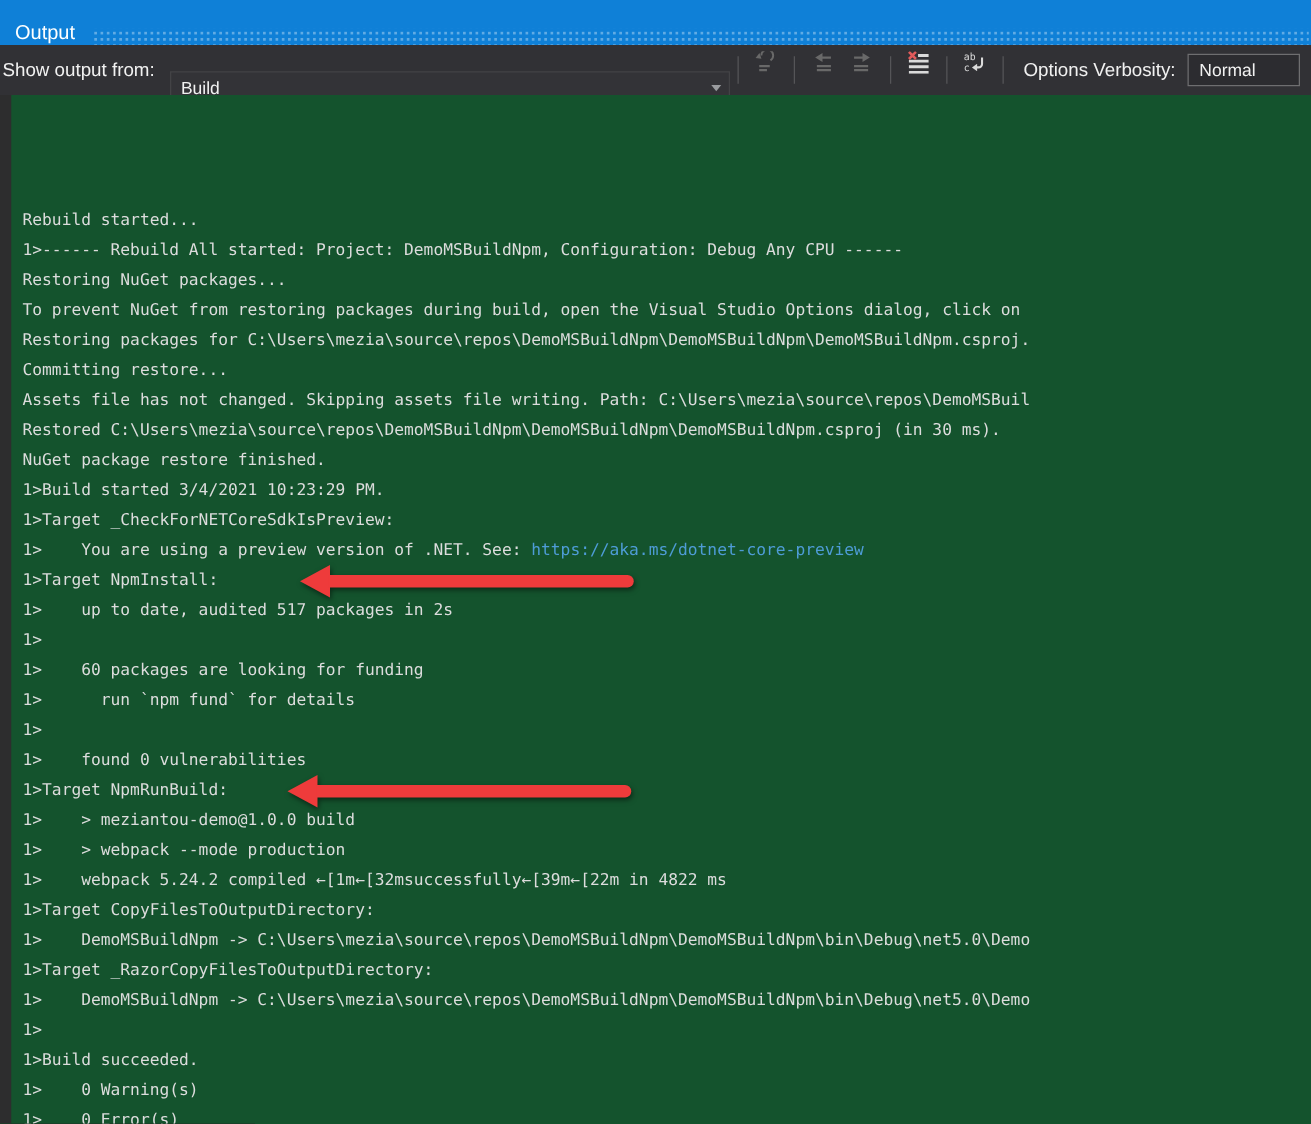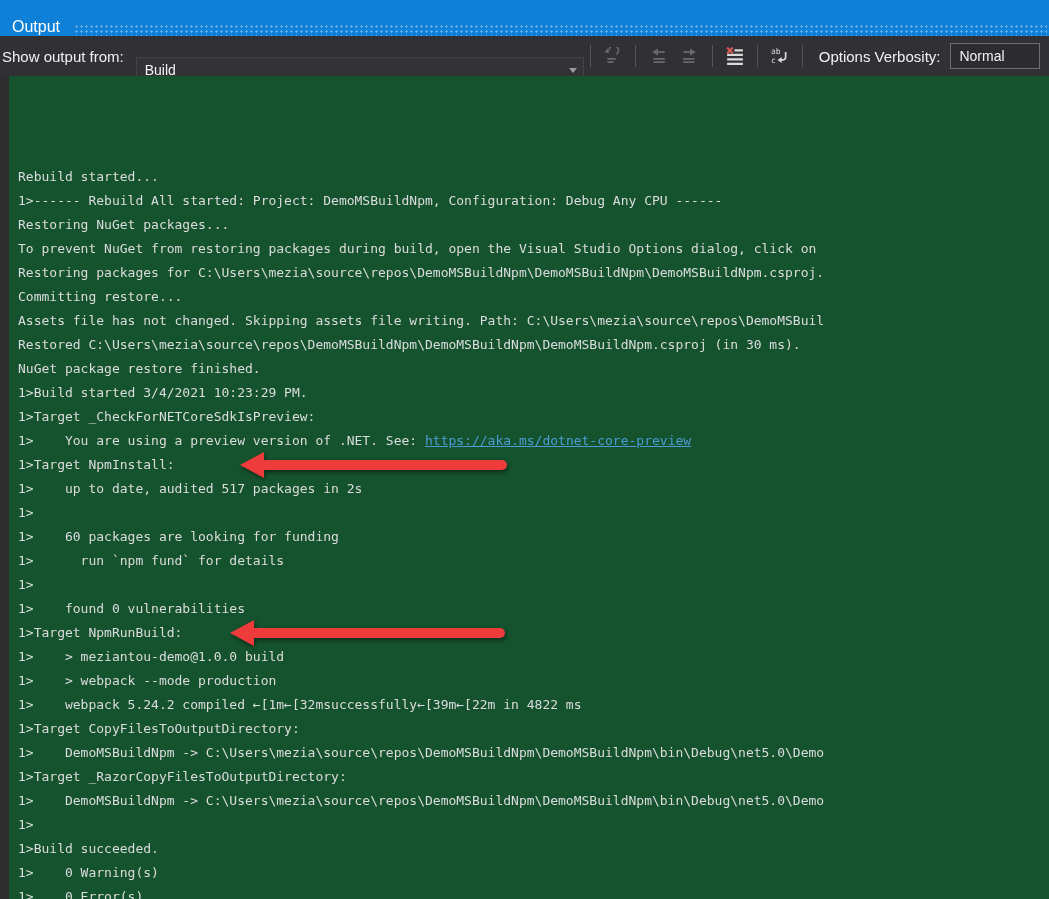--- a/index.html
+++ b/index.html
@@ -36,36 +36,36 @@
   .combo .combo-value { flex:1; overflow:hidden; }
   .caret {
     width:0; height:0; margin-left:6px;
     border-left:4px solid transparent; border-right:4px solid transparent;
     border-top:5px solid #999b9e;
   }
   .combo-build { width:448px; margin-left:12px;margin-top:28px; }
   .combo-verbosity { width:90px; margin-left:10px; border-color:#6E6E70; background:#2C2C30; }
   .sep { width:1px; height:22px; background:#555558; margin:0 6px; flex:0 0 auto; }
   .tb-btn {
-    width:30px; height:30px; display:flex; align-items:center; justify-content:center;
+    width:30px; height:30px; display:flex; justify-content:center;
     background:transparent; border:0; flex:0 0 auto; margin:0 1px;
   }
   .verbosity-label { margin-left:10px; }
 
   
   .output {
     position:relative; height:823px; background:#14532d;
     padding:17px 0 0 18px;
     font-family:"DejaVu Sans Mono","Liberation Mono",monospace;
     font-size:13px; line-height:24px; color:#DCDCDC;
     white-space:pre; overflow:hidden;
   }
   .gutter { position:absolute; left:0; top:0; bottom:0; width:9px; background:#2D2D2E; }
   .line { position:relative; height:24px; }
-  .line a.link { color:var(--link); text-decoration:underline; cursor:pointer; }
+  .line a.link { color:var(--link); cursor:pointer; }
 
   
   .arrow {
     position:absolute; top:-1px; height:26px; display:flex; align-items:center;
     filter:drop-shadow(1px 2px 2px rgba(0,0,0,.5));
   }
   .arrow-head {
     width:0; height:0; flex:0 0 auto;
     border-top:13px solid transparent; border-bottom:13px solid transparent;
     border-right:24px solid var(--red);

